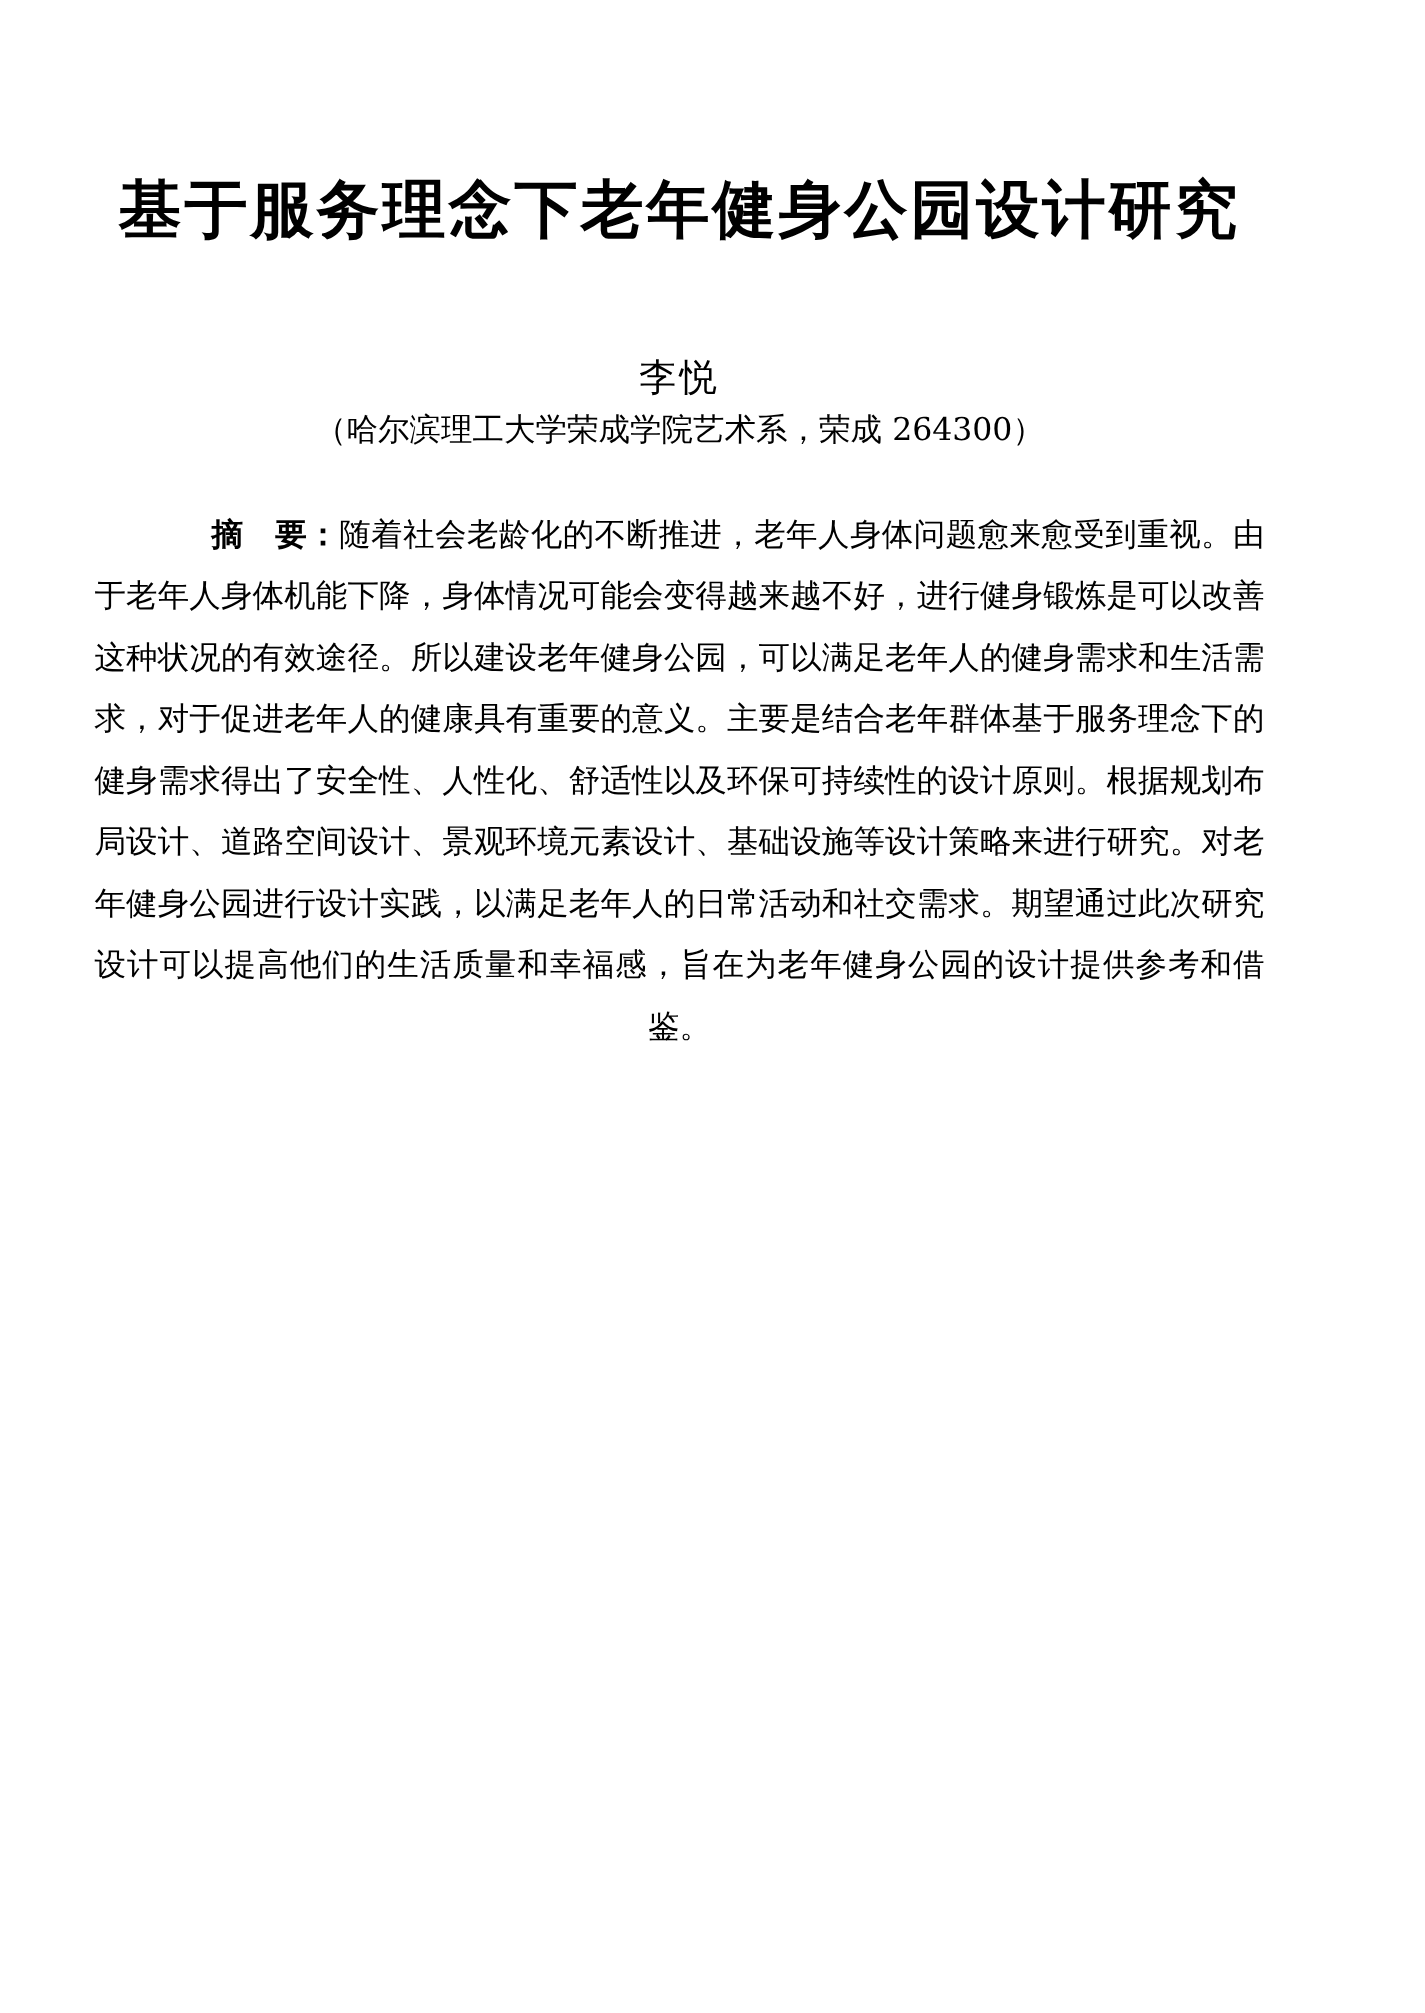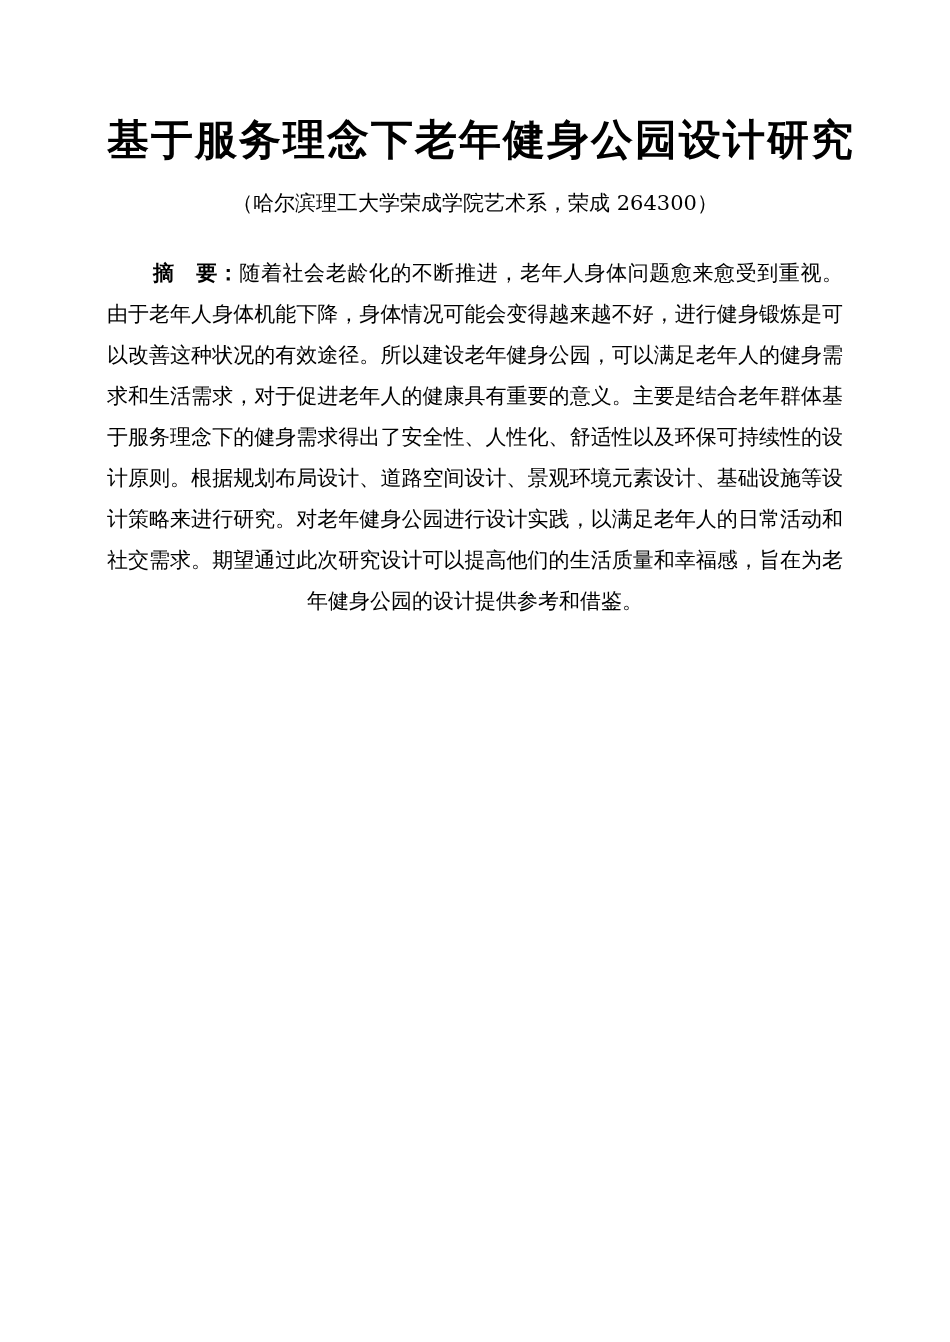--- a/index.html
+++ b/index.html
@@ -11,69 +11,71 @@
     width: 950px;
     height: 1342px;
     color: #000000;
     font-family: "DejaVu Serif", "Liberation Serif", serif;
     overflow: hidden;
   }
   .page {
     box-sizing: border-box;
     width: 950px;
     height: 1273px;
-    padding: 112px 107px 0 107px;
+    padding: 112px 107px 0 63px;
     background: #ffffff;
   }
   .paper-title {
     margin: 0;
     font-size: 42px;
     font-weight: bold;
     line-height: 1.35;
     letter-spacing: 2px;
     text-align: center;
     font-family: "DejaVu Serif", "Liberation Serif", serif;
     white-space: nowrap;
   }
   .author {
     margin-top: 66px;
     font-size: 25px;
     text-align: center;
     letter-spacing: 2px;
   }
   .affiliation {
-    margin-top: 20px;
+    margin-top: 4px;
     font-size: 21px;
     text-align: center;
   }
   .abstract {
     margin: 36px 0 0 0;
     font-size: 21px;
     line-height: 41px;
     text-align: justify;
     text-align-last: center;
     text-indent: 46px;
   }
   .keywords {
     margin: 30px 0 0 0;
     font-size: 21px;
     line-height: 41px;
     text-indent: 46px;
   }
   .bold-label {
     font-weight: bold;
     font-family: "DejaVu Sans", "Liberation Sans", sans-serif;
+    margin-left: 32px;
   }
 </style>
 </head>
 <body>
 
 <div class="page">
 
   <h1 class="paper-title">基于服务理念下老年健身公园设计研究</h1>
 
+  <div class="author">李悦</div>
 
   <div class="affiliation">（哈尔滨理工大学荣成学院艺术系，荣成 264300）</div>
 
   <p class="abstract"><span class="bold-label">摘　要：</span><span>随着社会老龄化的不断推进，老年人身体问题愈来愈受到重视。由于老年人身体机能下降，身体情况可能会变得越来越不好，进行健身锻炼是可以改善这种状况的有效途径。所以建设老年健身公园，可以满足老年人的健身需求和生活需求，对于促进老年人的健康具有重要的意义。主要是结合老年群体基于服务理念下的健身需求得出了安全性、人性化、舒适性以及环保可持续性的设计原则。根据规划布局设计、道路空间设计、景观环境元素设计、基础设施等设计策略来进行研究。对老年健身公园进行设计实践，以满足老年人的日常活动和社交需求。期望通过此次研究设计可以提高他们的生活质量和幸福感，旨在为老年健身公园的设计提供参考和借鉴。</span></p>
 
 
 </div>
 
 </body></html>

